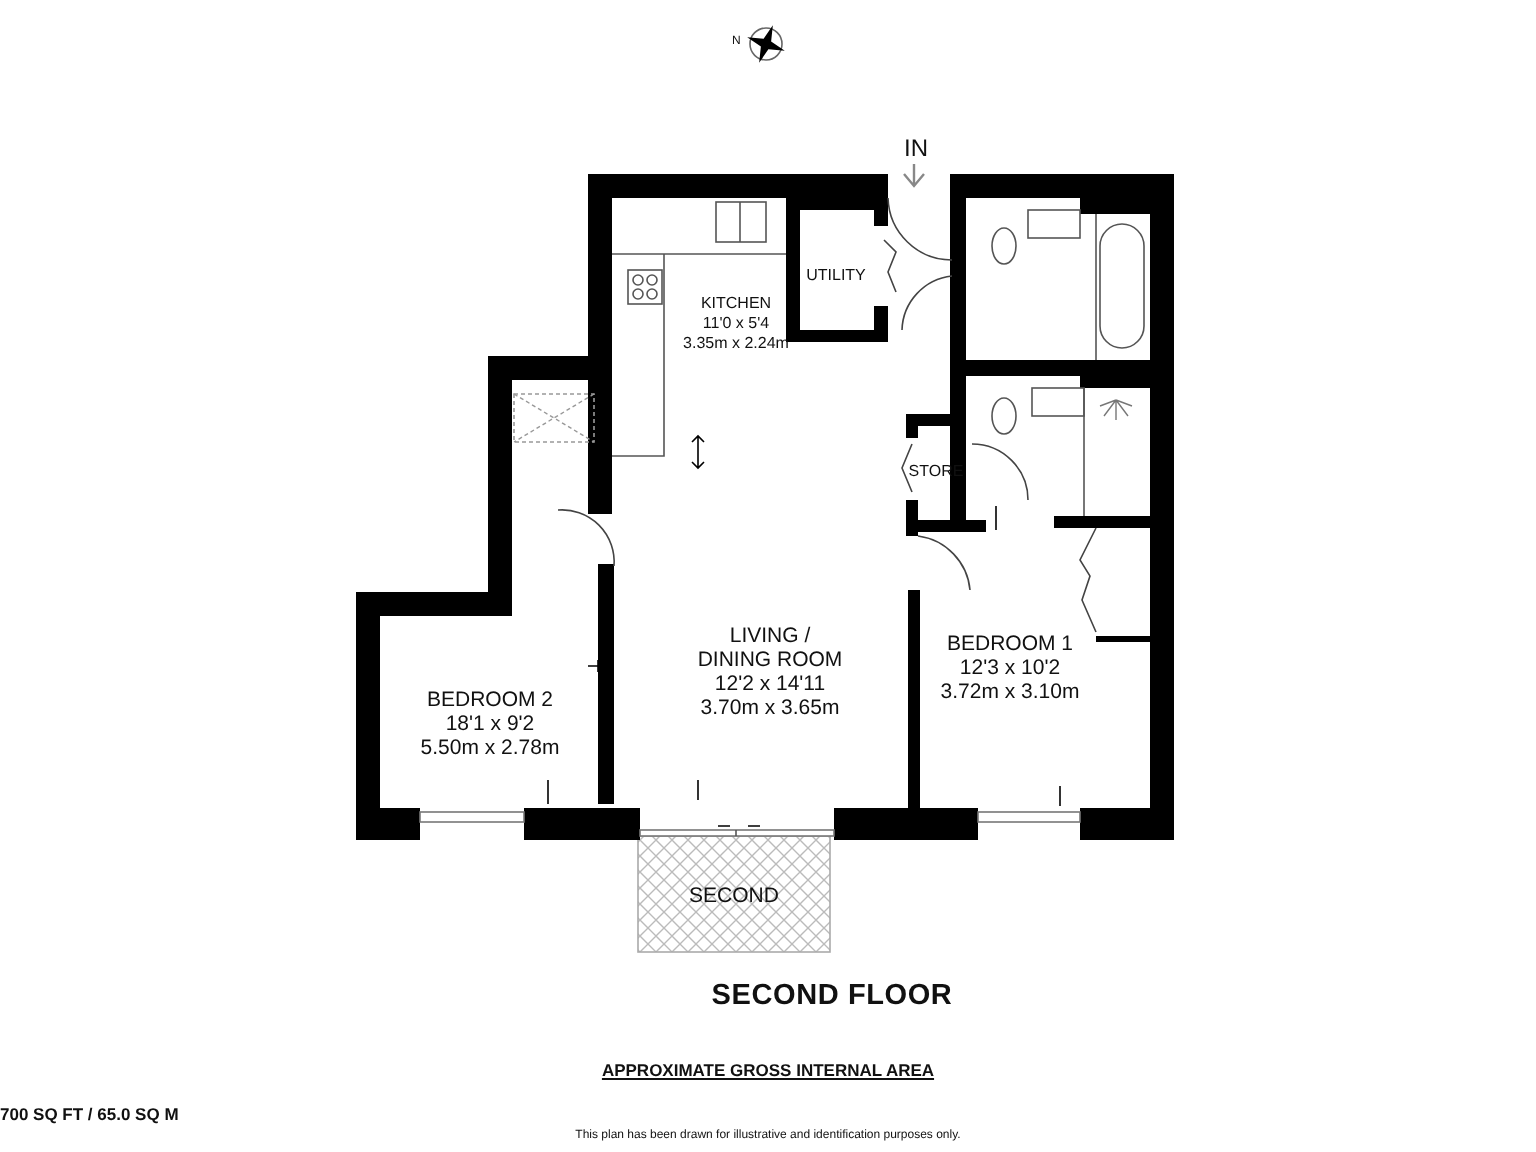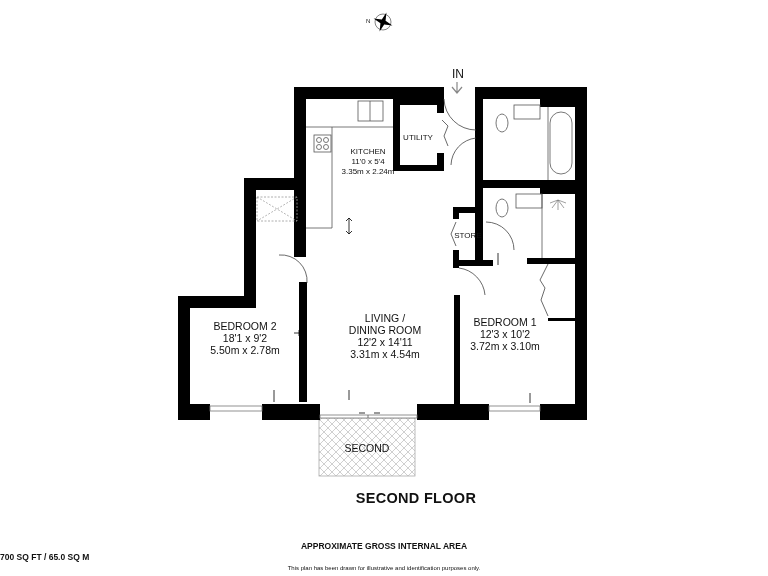--- a/index.html
+++ b/index.html
@@ -7,21 +7,21 @@
     svg.plan { position: absolute; left: 0; top: 0; width: 768px; height: 576px; }
     .wall { fill: #000; }
     .thin { fill: none; stroke: #555; stroke-width: 0.8; }
     .win { fill: #fff; stroke: #777; stroke-width: 0.8; }
     .door { fill: none; stroke: #444; stroke-width: 0.8; }
     .lbl { position: absolute; text-align: center; font-size: 10.5px; line-height: 12px; color: #111; white-space: nowrap; }
     .lbl.small { font-size: 8px; line-height: 10px; }
     .lbl .name { display: block; }
     .lbl .dim { display: block; }
     .title { position: absolute; left: 0; width: 768px; top: 490px; text-align: center; font-weight: bold; font-size: 14.5px; letter-spacing: 0.3px; padding-left: 32px; }
-    .area1 { position: absolute; left: 0; width: 768px; top: 541px; text-align: center; font-weight: bold; font-size: 8.5px; }
+    .area1 { position: absolute; left: 0; width: 768px; top: 530px; text-align: center; font-weight: bold; font-size: 8.5px; text-decoration: underline; }
     .area2 { position: absolute; left: 0; width: 768px; top: 552px; text-align: left; font-weight: bold; font-size: 8.5px; }
     .disc { position: absolute; left: 0; width: 768px; top: 565px; text-align: center; font-size: 6px; }
     .in-label { position: absolute; left: 452px; top: 67px; font-size: 12px; }
     .n-label { position: absolute; left: 366px; top: 18px; font-size: 6px; }
   </style>
 </head>
 <body>
 
 <svg class="plan" viewBox="0 0 768 576" xmlns="http://www.w3.org/2000/svg">
   <defs>
@@ -168,30 +168,30 @@
 </div>
 
 <div class="lbl small" style="left:452px; top:231px; width:32px;">
   <span class="name">STORE</span>
 </div>
 
 <div class="lbl" style="left:330px; top:295px; width:110px;margin-top:17px;">
   <span class="name">LIVING /</span>
   <span class="name">DINING ROOM</span>
   <span class="dim">12'2 x 14'11</span>
-  <span class="dim">3.31m x 4.54m</span>
+  <span class="dim">3.70m x 3.65m</span>
 </div>
 
 <div class="lbl" style="left:455px; top:316px; width:100px;">
   <span class="name">BEDROOM 1</span>
   <span class="dim">12'3 x 10'2</span>
   <span class="dim">3.72m x 3.10m</span>
 </div>
 
-<div class="lbl" style="left:195px; top:320px; width:100px;">
+<div class="lbl" style="left:195px; top:344px; width:100px;">
   <span class="name">BEDROOM 2</span>
   <span class="dim">18'1 x 9'2</span>
   <span class="dim">5.50m x 2.78m</span>
 </div>
 
 <div class="lbl" style="left:322px; top:442px; width:90px;">
   <span class="name">SECOND</span>
 </div>
 
 <div class="title">SECOND FLOOR</div>

